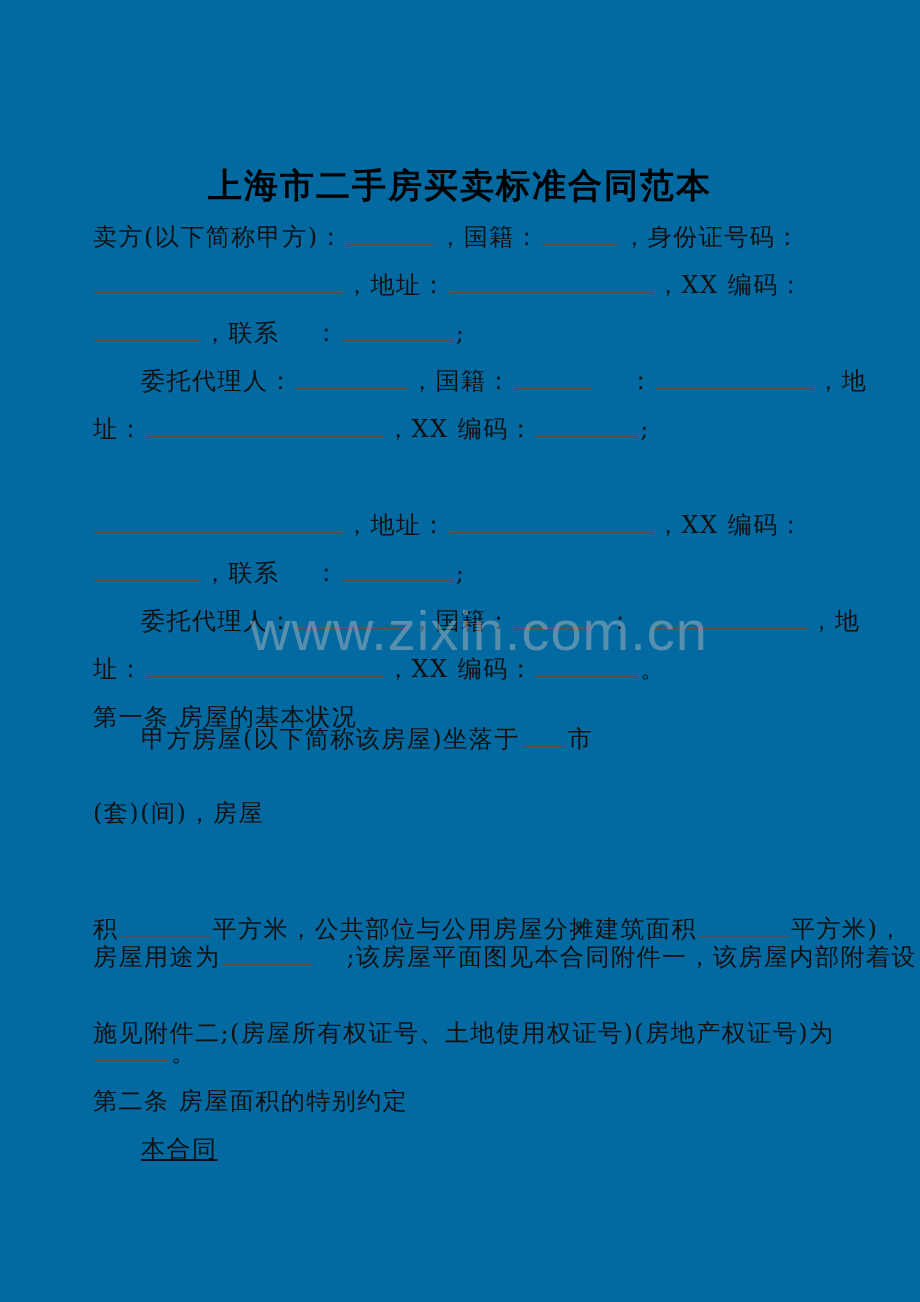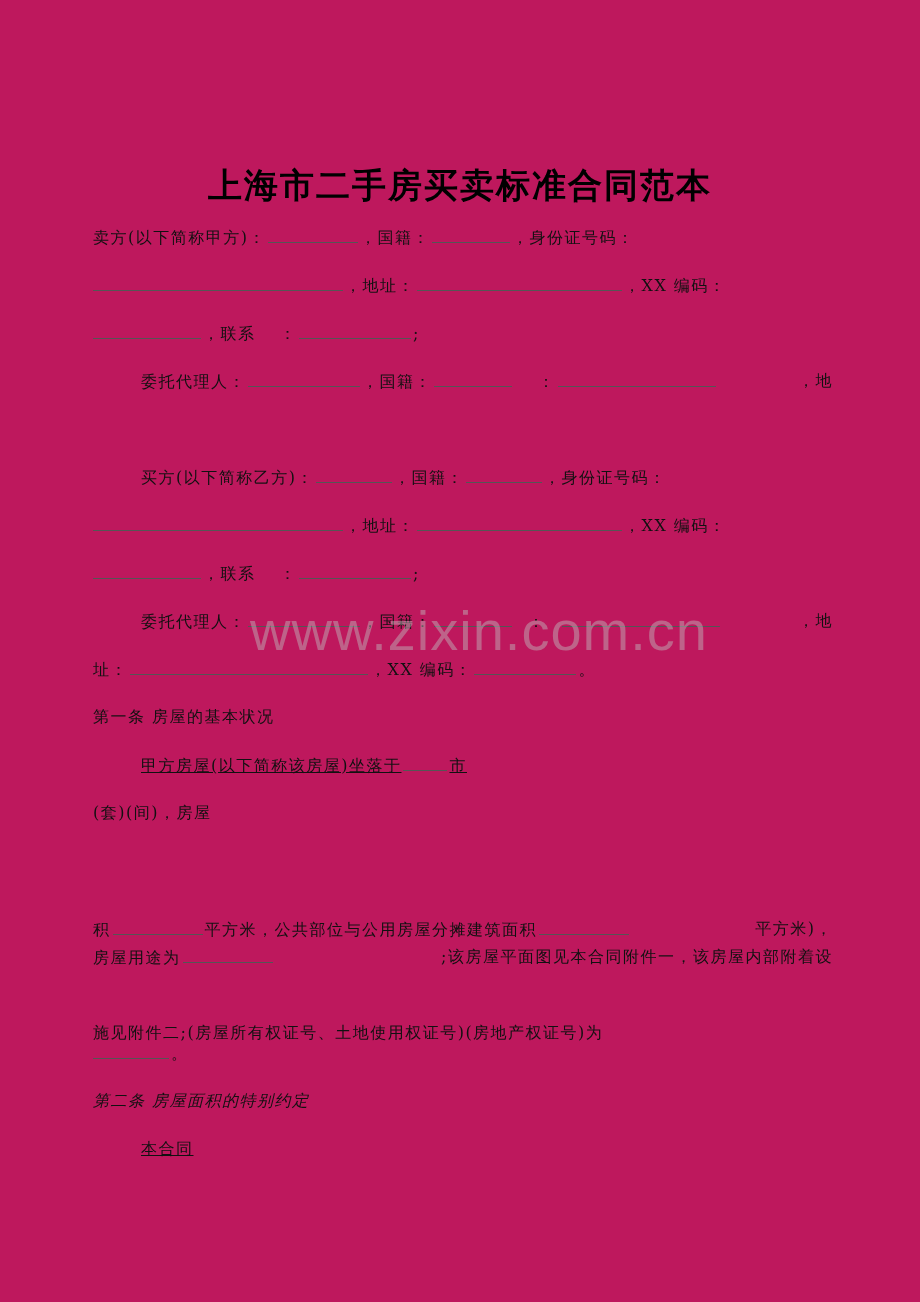--- a/index.html
+++ b/index.html
@@ -1,29 +1,29 @@
 <!DOCTYPE html>
 <html><head>
   <meta charset="utf-8">
   <style>
     html, body { margin: 0; padding: 0; background: #ffffff; }
     body { width: 920px; height: 1302px; position: relative; overflow: hidden; }
     .page {
       position: absolute; left: 0; top: 0; width: 920px; height: 1302px;
-      background: #be185d; color: #111111;
+      background: #0369a1; color: #111111;
       font-family: "DejaVu Serif", "Liberation Serif", serif;
     }
     .title {
       position: absolute; left: 0; width: 920px; top: 163px;
       text-align: center; font-size: 34px; font-weight: bold; letter-spacing: 2px;
       color: #000000;
     }
     .line {
       position: absolute; left: 93px; width: 740px;
-      font-size: 16px; letter-spacing: 1.5px; white-space: nowrap; height: 30px; line-height: 30px;
+      font-size: 24px; letter-spacing: 1.5px; white-space: nowrap; height: 30px; line-height: 30px;
     }
     .line.indent { left: 141px; width: 692px; }
     .justify { display: flex; justify-content: space-between; }
     .blank { display: inline-block; border-bottom: 1px solid #555; height: 20px; vertical-align: baseline; margin: 0 2px; }
     .watermark {
       position: absolute; left: 250px; top: 598px; font-family: "Liberation Sans", sans-serif;
       font-size: 56px; color: rgba(190,190,190,0.45); letter-spacing: 1px; pointer-events: none;
     }
   </style>
 </head>
@@ -42,24 +42,24 @@
 
   <div class="line" style="top:318px;">
     <span class="blank" style="width:108px;margin-left:0"></span><span>，联系　 ：</span><span class="blank" style="width:112px"></span><span>;</span>
   </div>
 
   <div class="line indent justify" style="top:366px;">
     <span><span>委托代理人：</span><span class="blank" style="width:112px"></span><span>，国籍：</span><span class="blank" style="width:78px"></span><span>　 ：</span><span class="blank" style="width:158px"></span></span>
       <span>，地</span>
   </div>
 
+  <div class="line" style="top:414px;">
+    <span>址：</span><span class="blank" style="width:238px"></span><span>，XX 编码：</span><span class="blank" style="width:102px"></span><span>;</span>
+  </div>
 
-  <div class="line indent" style="top:462px;">
-    <span>买方(以下简称乙方)：</span><span class="blank" style="width:76px"></span><span>，国籍：</span><span class="blank" style="width:76px"></span><span>，身份证号码：</span>
-  </div>
 
   <div class="line" style="top:510px;">
     <span class="blank" style="width:250px;margin-left:0"></span><span>，地址：</span><span class="blank" style="width:205px"></span><span>，XX 编码：</span>
   </div>
 
   <div class="line" style="top:558px;">
     <span class="blank" style="width:108px;margin-left:0"></span><span>，联系　 ：</span><span class="blank" style="width:112px"></span><span>;</span>
   </div>
 
   <div class="line indent justify" style="top:606px;">
@@ -68,50 +68,50 @@
   </div>
 
   <div class="line" style="top:702px;">
     <span>第一条  房屋的基本状况</span>
   </div>
 
   <div class="line" style="top:654px;">
     <span>址：</span><span class="blank" style="width:238px"></span><span>，XX 编码：</span><span class="blank" style="width:102px"></span><span>。</span>
   </div>
 
-  <div class="line indent" style="top:750px;text-decoration:underline;">
+  <div class="line indent" style="top:724px;">
     <span>甲方房屋(以下简称该房屋)坐落于</span><span class="blank" style="width:44px"></span><span>市</span>
   </div>
 
   <div class="line justify" style="top:798px;">
       <span>(套)(间)，房屋</span>
   </div>
 
   <div class="line justify" style="top:846px;">
   </div>
 
   <div class="line justify" style="top:914px;">
     <span><span>积</span><span class="blank" style="width:90px"></span><span>平方米，公共部位与公用房屋分摊建筑面积</span><span class="blank" style="width:90px"></span></span>
       <span>平方米)，</span>
   </div>
 
-  <div class="line justify" style="top:942px;">
+  <div class="line justify" style="top:942px;gap:32px;">
     <span><span>房屋用途为</span><span class="blank" style="width:90px"></span></span>
       <span>;该房屋平面图见本合同附件一，该房屋内部附着设</span>
   </div>
 
   <div class="line" style="top:1018px;">
     <span>施见附件二;(房屋所有权证号、土地使用权证号)(房地产权证号)为</span>
   </div>
 
   <div class="line" style="top:1038px;">
     <span class="blank" style="width:76px;margin-left:0"></span><span>。</span>
   </div>
 
-  <div class="line" style="top:1086px;font-style:italic;">
+  <div class="line" style="top:1086px;">
     <span>第二条  房屋面积的特别约定</span>
   </div>
 
   <div class="line indent" style="top:1134px;text-decoration:underline;">
     <span>本合同</span>
   </div>
 
   <div class="watermark">www.zixin.com.cn</div>
 </div>
 

